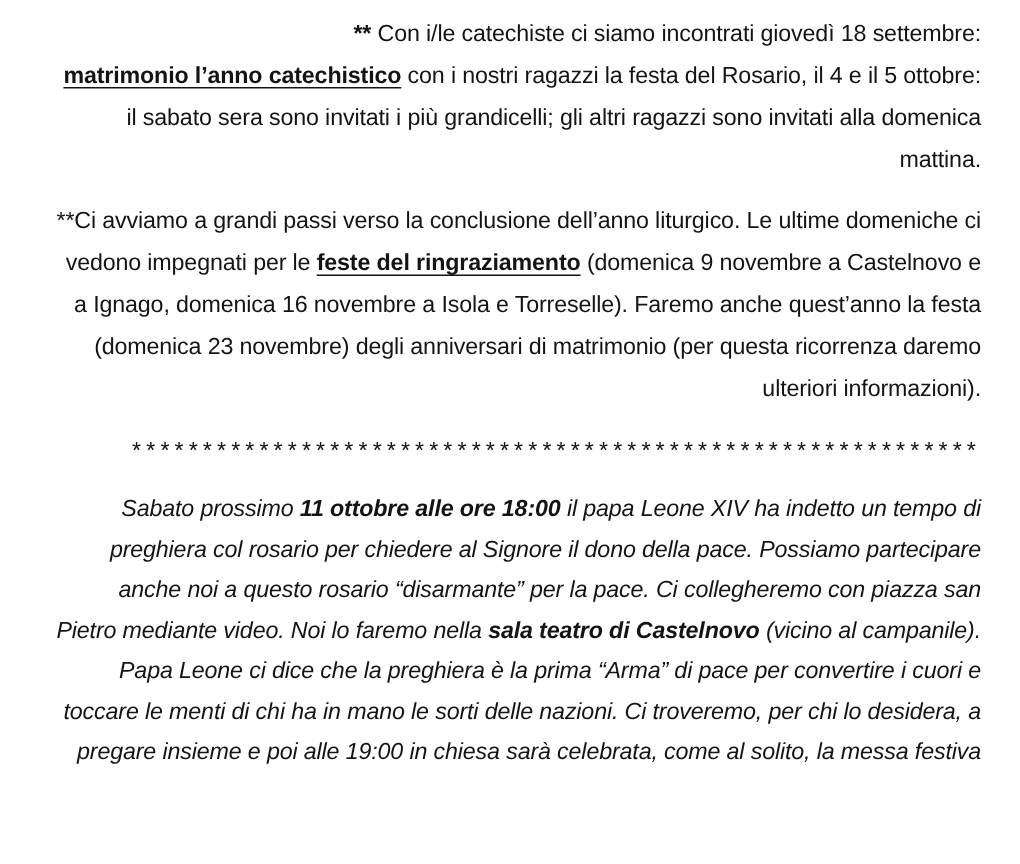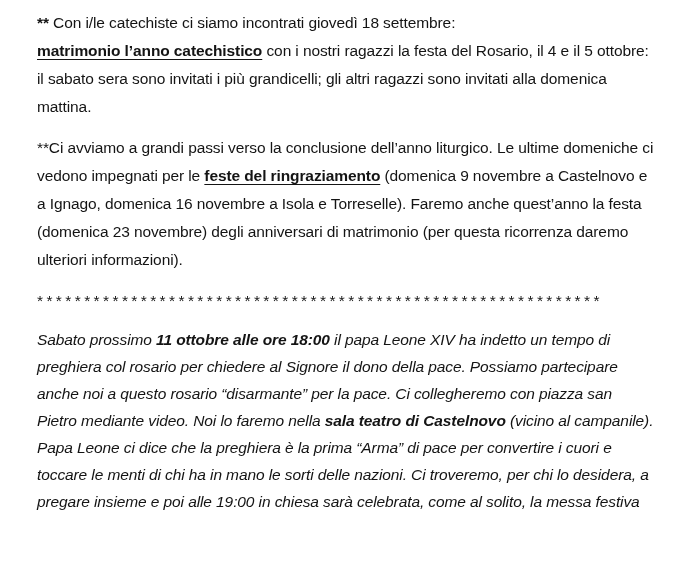--- a/index.html
+++ b/index.html
@@ -9,20 +9,21 @@
   }
   body {
     width: 680px;
     height: 576px;
     overflow: hidden;
     font-family: "Liberation Sans", sans-serif;
     color: #141414;
   }
   .doc {
     padding: 9px 26px 0 37px;
+    text-align: right;
   }
   p.para {
     margin: 0 0 13px 0;
     font-size: 15.5px;
     line-height: 28px;
     letter-spacing: -0.1px;
   }
   p.para.italic {
     font-style: italic;
     line-height: 27px;

